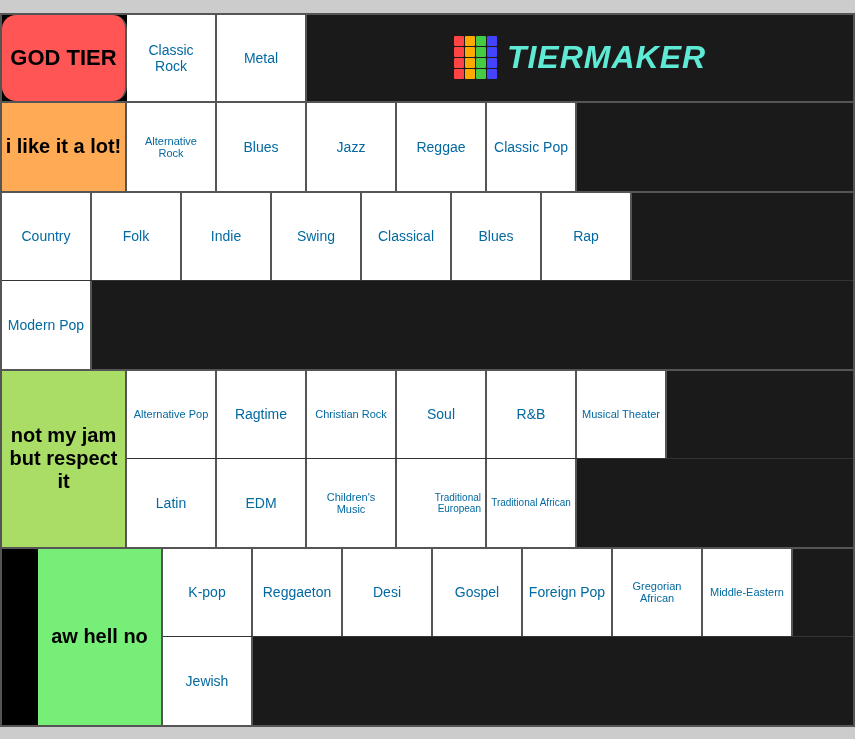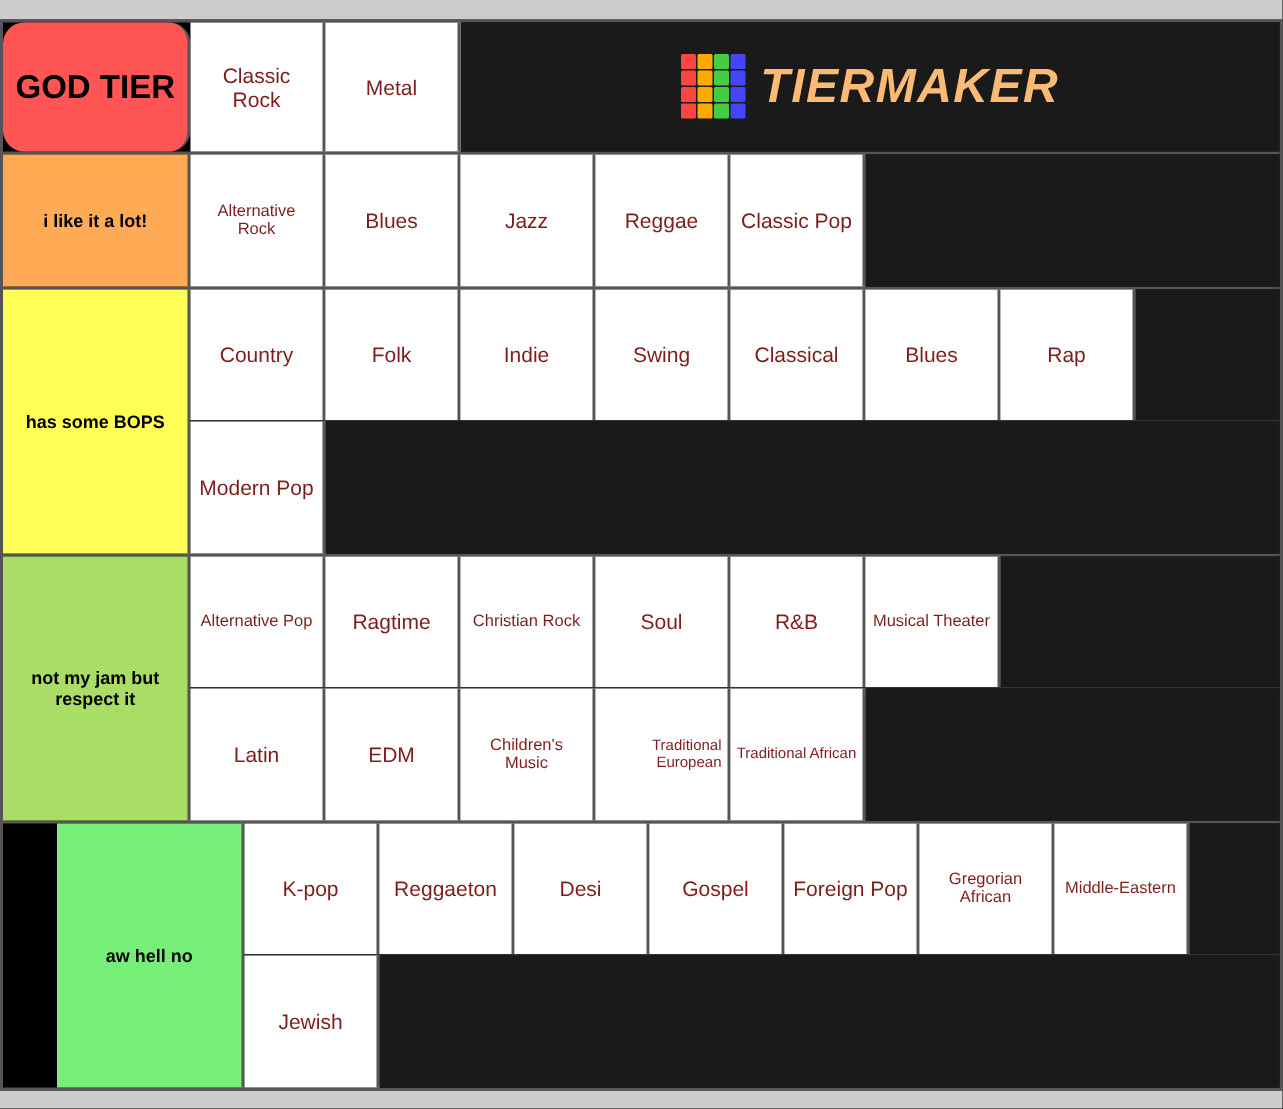--- a/index.html
+++ b/index.html
@@ -47,33 +47,33 @@
       min-width: 90px;
       height: 100%;
       background: #fff;
       border-right: 2px solid #555;
       display: flex;
       align-items: center;
       justify-content: center;
       text-align: center;
       font-size: 14px;
       font-weight: 500;
-      color: #7f1d1d;
+      color: #0369a1;
       padding: 4px;
     }
     .tier-logo {
       flex: 1;
       display: flex;
       align-items: center;
       justify-content: center;
     }
     .logo-text {
       font-size: 32px;
       font-weight: 900;
-      color: #fdba74;
+      color: #5eead4;
       font-style: italic;
       letter-spacing: 1px;
       text-transform: uppercase;
       display: flex;
       align-items: center;
       gap: 10px;
     }
     .logo-grid {
       display: grid;
       grid-template-columns: repeat(4, 10px);
@@ -91,21 +91,21 @@
     .label-notmyjam { background: #aadd66; }
     .label-awhellno { background: #77ee77; margin-left: 36px; }
 
     
     .tier-label-tall {
       width: 125px;
       min-width: 125px;
       display: flex;
       align-items: center;
       justify-content: center;
-      font-size: 12px;
+      font-size: 20px;
       font-weight: bold;
       color: #000;
       text-align: center;
       padding: 0;
       border-right: 2px solid #555;
     }
     .tier-rows-wrapper {
       display: flex;
       border-bottom: 2px solid #555;
     }
@@ -183,23 +183,20 @@
           <div class="tier-cell">Blues</div>
           <div class="tier-cell">Jazz</div>
           <div class="tier-cell">Reggae</div>
           <div class="tier-cell">Classic Pop</div>
           <div class="sub-row-fill"></div>
         </div>
     </div>
   </div>
 
   <div class="tier-rows-wrapper">
-    <div class="tier-label-tall label-hasbops" style="min-height:176px;">
-      <span>has some BOPS</span>
-    </div>
     <div class="tier-multi-rows">
       <div class="sub-row" id="row-bops-0">
           <div class="tier-cell">Country</div>
           <div class="tier-cell">Folk</div>
           <div class="tier-cell">Indie</div>
           <div class="tier-cell">Swing</div>
           <div class="tier-cell">Classical</div>
           <div class="tier-cell">Blues</div>
           <div class="tier-cell">Rap</div>
           <div class="sub-row-fill"></div>

